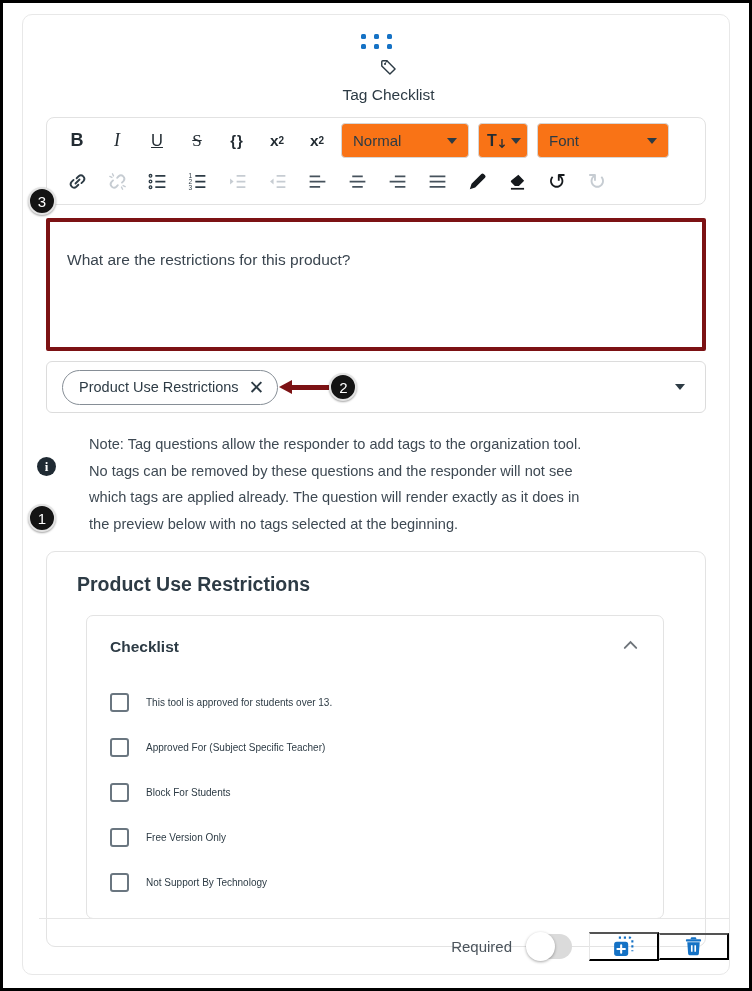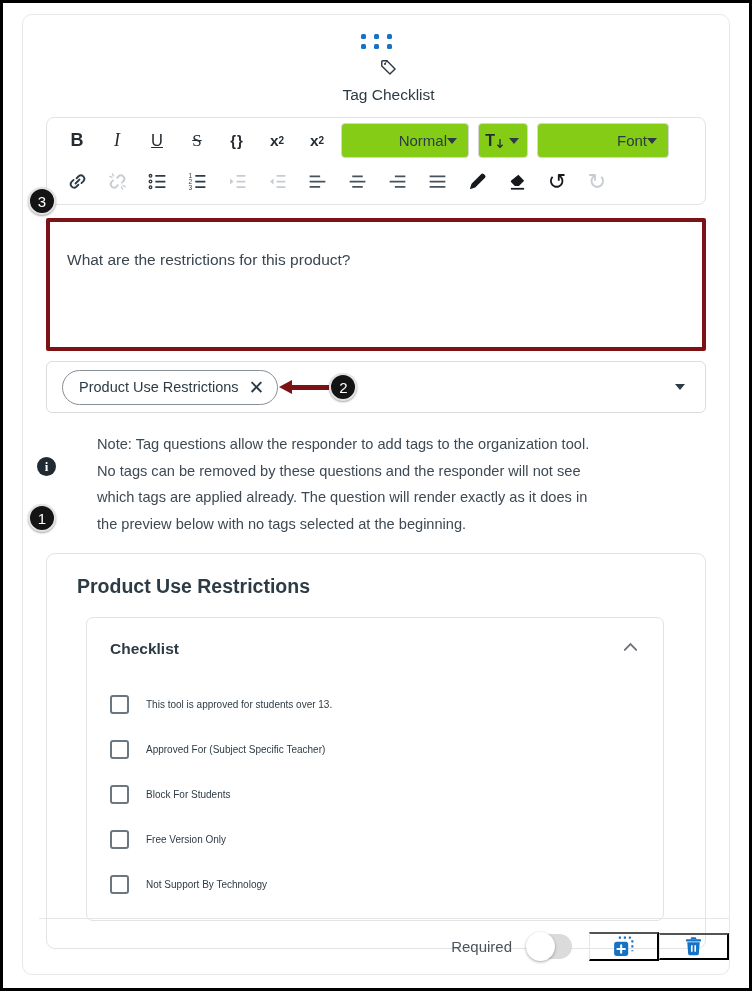--- a/index.html
+++ b/index.html
@@ -29,23 +29,23 @@
   .tb-row { display:flex; align-items:center; height:41px; }
   .tbtn, .ibtn { width:40px; height:34px; display:flex; align-items:center;
     justify-content:center; cursor:pointer; border:none; background:none; padding:0; }
   .g-bold   { font-weight:800; font-size:18px; color:#232c33; }
   .g-italic { font-family:"Liberation Serif", serif; font-style:italic; font-size:18px; color:#232c33; }
   .g-under  { font-size:16.5px; text-decoration:underline; color:#232c33; }
   .g-strike { font-family:"Liberation Serif", serif; font-size:17px; text-decoration:line-through; color:#232c33; }
   .g-code   { font-size:15px; font-weight:700; letter-spacing:1px; color:#232c33; }
   .g-script { font-size:15.5px; font-weight:700; color:#232c33; }
   .g-script sup { font-size:10px; } .g-script sub { font-size:10px; }
-  .select { display:flex; align-items:center; justify-content:flex-end;
+  .select { display:flex; align-items:center; justify-content:space-between;
     border:1px solid #d6d6d6; border-radius:4px; height:35px; padding:0 11px;
-    color:var(--dark); font-size:15px; background:#84cc16; cursor:pointer; }
+    color:var(--dark); font-size:15px; background:#f97316; cursor:pointer; }
   .sel-normal { width:128px; margin-left:4px; }
   .sel-size   { width:50px;  margin-left:9px; padding:0 8px; gap:5px; }
   .sel-font   { width:132px; margin-left:9px; }
   .caret { width:0; height:0; border-left:5px solid transparent;
     border-right:5px solid transparent; border-top:6px solid #2d3b45; flex:none; }
   .size-glyph { display:flex; align-items:flex-end; color:#232c33; font-size:16px; font-weight:700; }
   .size-glyph svg { margin-left:1px; margin-bottom:1px; }
   .ic-dark  { color:#2d3b45; }
   .ic-gray  { color:#46525c; }
   .ic-black { color:#15191d; }
@@ -272,21 +272,21 @@
       <div class="annot2">
         <span class="arrow-head"></span>
         <span class="arrow-shaft"></span>
         <span class="badge">2</span>
       </div>
       <span class="caret tag-caret"></span>
     </div>
 
     <div class="note-row">
       <span class="info-icon">i</span>
-      <p class="note-text" style="margin:16px;">Note: Tag questions allow the responder to add tags to the organization tool. No tags can be removed by these questions and the responder will not see which tags are applied already. The question will render exactly as it does in the preview below with no tags selected at the beginning.</p>
+      <p class="note-text" style="margin:8px;">Note: Tag questions allow the responder to add tags to the organization tool. No tags can be removed by these questions and the responder will not see which tags are applied already. The question will render exactly as it does in the preview below with no tags selected at the beginning.</p>
     </div>
 
     <div class="preview-box">
       <div class="preview-title">Product Use Restrictions</div>
       <div class="conditions-card">
         <div class="cond-head">
           <span class="cond-title">Checklist</span>
           <button class="cond-collapse">
             <svg width="19" height="19" viewBox="0 0 20 20" fill="none" stroke="#6e747a" stroke-width="2" stroke-linecap="round">
               <path d="M4 12.5 10 6.5 16 12.5"></path>

